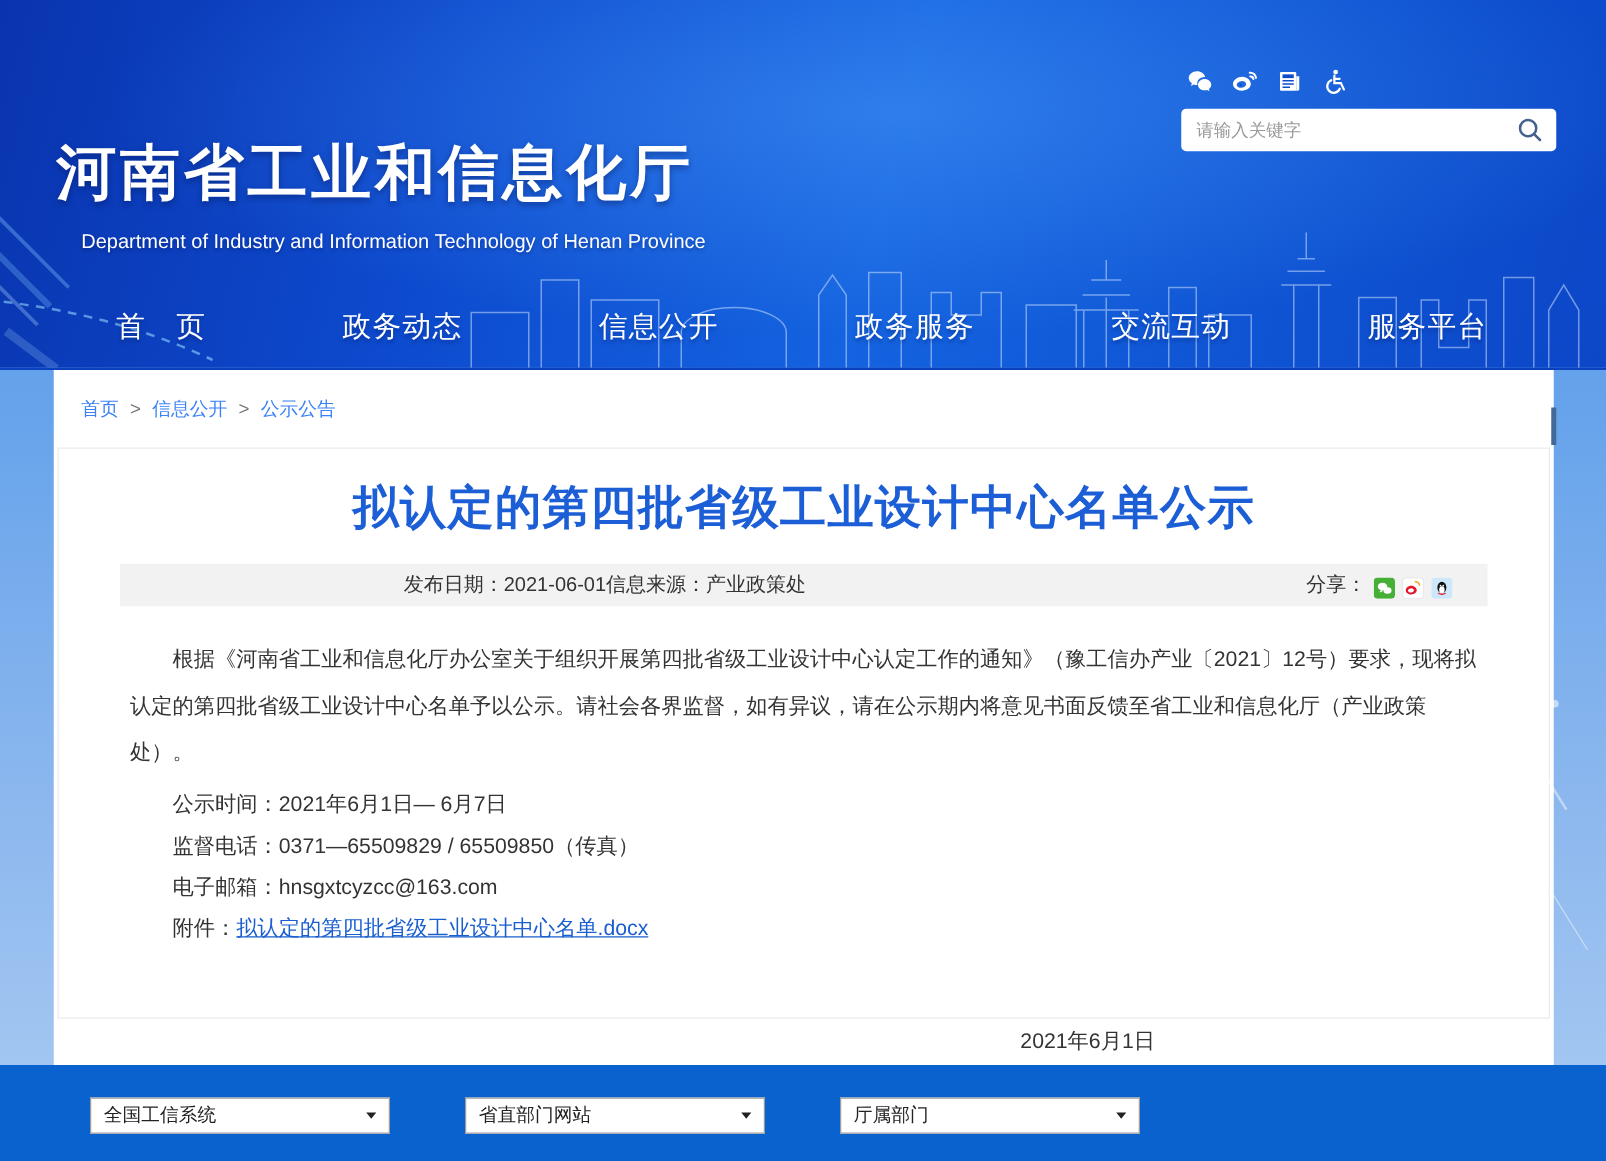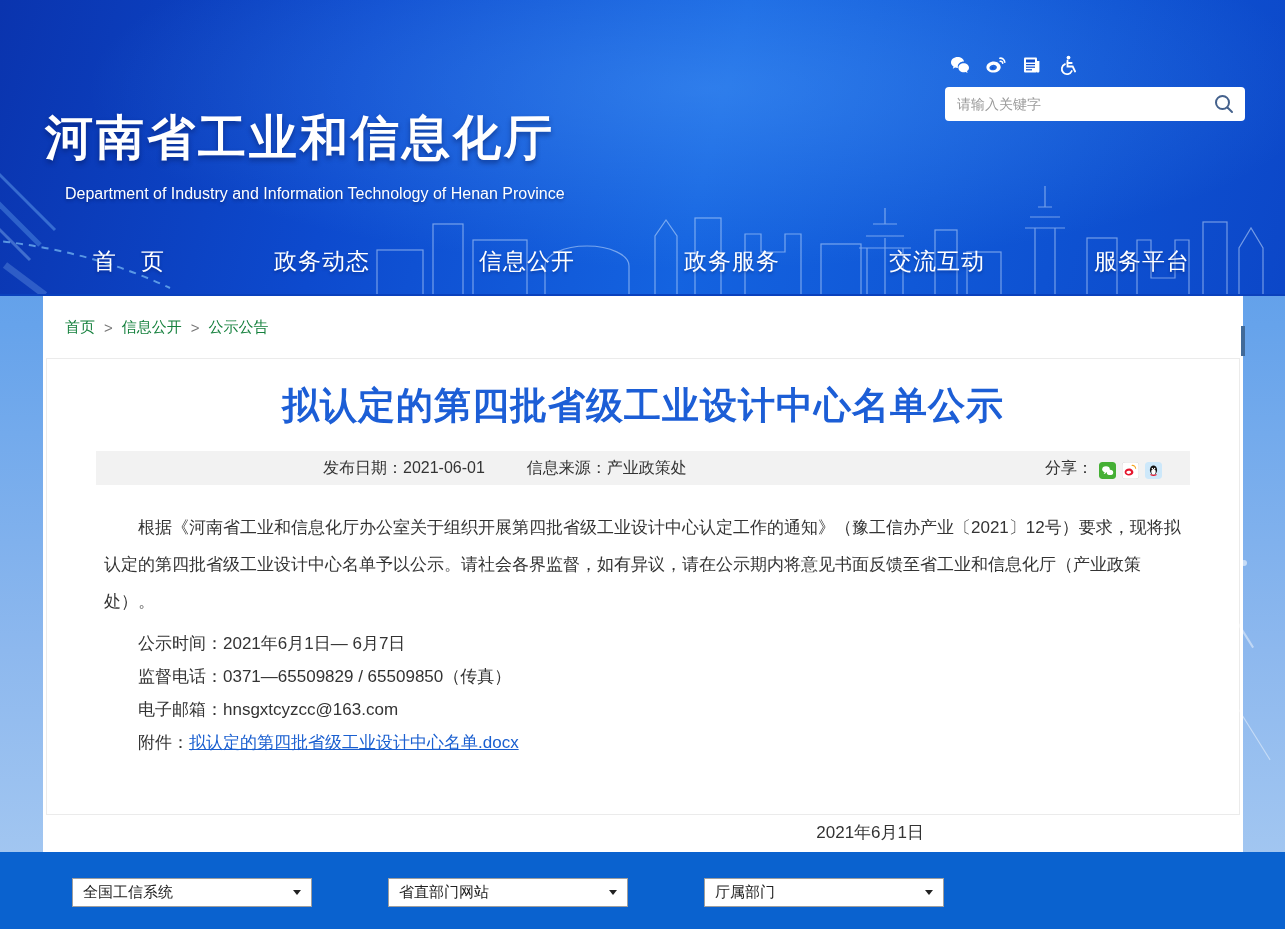--- a/index.html
+++ b/index.html
@@ -27,38 +27,38 @@
     font-family:"Liberation Sans","DejaVu Sans",sans-serif;}
   .search-box input::placeholder{color:#9a9a9a;}
   .search-btn{width:42px;height:34px;background:none;border:none;display:flex;align-items:center;justify-content:center;cursor:pointer;}
   .main-nav{position:absolute;left:0;bottom:0;width:1285px;height:54px;display:flex;
     justify-content:space-between;align-items:center;padding:0 95px 12px 93px;box-sizing:border-box;text-align:right;}
   .main-nav a{color:#fff;font-size:23px;text-decoration:none;letter-spacing:1px;white-space:nowrap;
     text-shadow:0 2px 3px rgba(0,20,80,.35);}
   
   .content-wrap{position:absolute;top:296px;left:43px;width:1200px;height:556px;background:#fff;}
   .breadcrumb{height:62px;display:flex;align-items:center;padding-left:22px;font-size:15px;color:#333;gap:9px;}
-  .breadcrumb a{color:#15803d;text-decoration:none;cursor:pointer;}
+  .breadcrumb a{color:#3b82f6;text-decoration:none;cursor:pointer;}
   .breadcrumb .sep{color:#777;}
   .article-card{margin:0 3px;height:457px;border:1px solid #ebebeb;box-sizing:border-box;}
   .article-card h2{margin:22px 40px 0;text-align:center;font-size:37px;color:#1c5ed6;font-weight:bold;letter-spacing:1px;}
   .meta-bar{margin:20px 49px 0;height:34px;background:#f2f2f2;display:flex;align-items:center;font-size:16px;color:#333;}
-  .meta-left{padding-left:227px;display:flex;gap:42px;white-space:nowrap;}
+  .meta-left{padding-left:227px;display:flex;white-space:nowrap;}
   .share{margin-left:auto;padding-right:28px;display:flex;align-items:flex-end;gap:6px;}
   .share-icon{width:17px;height:17px;border-radius:3px;display:block;cursor:pointer;}
   .article-body{padding:24px 57px 0;color:#333;font-size:17px;}
   .article-body p{margin:0;}
   .p-main{line-height:37px;margin-bottom:7px !important;text-indent:2em;}
   .p-info{line-height:33px;text-indent:2em;}
   .attach-link{color:#1a5fd0;text-decoration:underline;cursor:pointer;}
   .sign-date{margin-top:62px !important;text-align:right;padding-right:258px;font-size:17px;}
   .scroll-thumb{position:absolute;left:1241px;top:326px;width:4px;height:30px;background:#416a99;cursor:pointer;}
   
   .site-footer{position:absolute;left:0;bottom:0;width:1285px;height:77px;background:#0a62cf;}
-  .dd-row{display:flex;margin:26px 0 0 72px;gap:76px;}
+  .dd-row{display:flex;margin:26px 0 0 72px;gap:60px;}
   .dd{width:240px;height:29px;background:#fff;border:1px solid #9e9e9e;box-sizing:border-box;
     display:flex;align-items:center;justify-content:space-between;padding:0 10px;font-size:15px;color:#222;cursor:pointer;}
   .caret{width:0;height:0;border-left:4px solid transparent;border-right:4px solid transparent;border-top:5px solid #222;}
   
   .bg-line{position:absolute;background:rgba(255,255,255,.45);}
   .bg-l1{right:6px;top:600px;width:110px;height:2px;transform:rotate(58deg);}
   .bg-l2{right:-18px;top:700px;width:140px;height:1px;transform:rotate(58deg);}
   .bg-dot{position:absolute;right:38px;top:560px;width:6px;height:6px;border-radius:50%;background:rgba(255,255,255,.55);}
 </style>
 </head>

